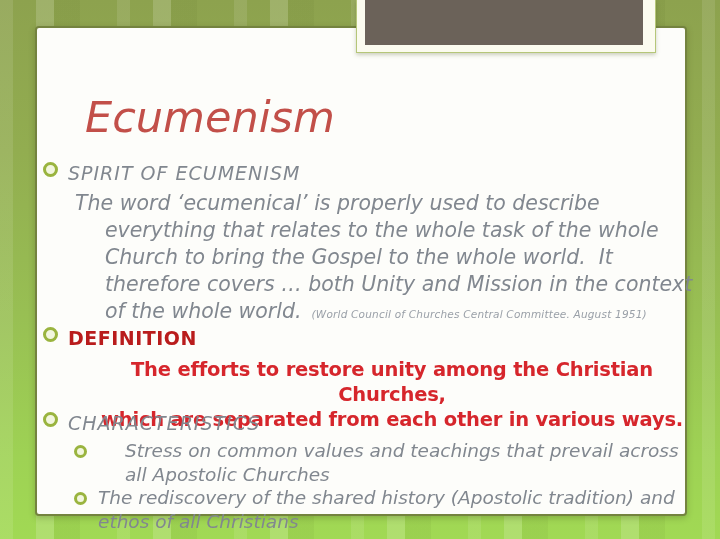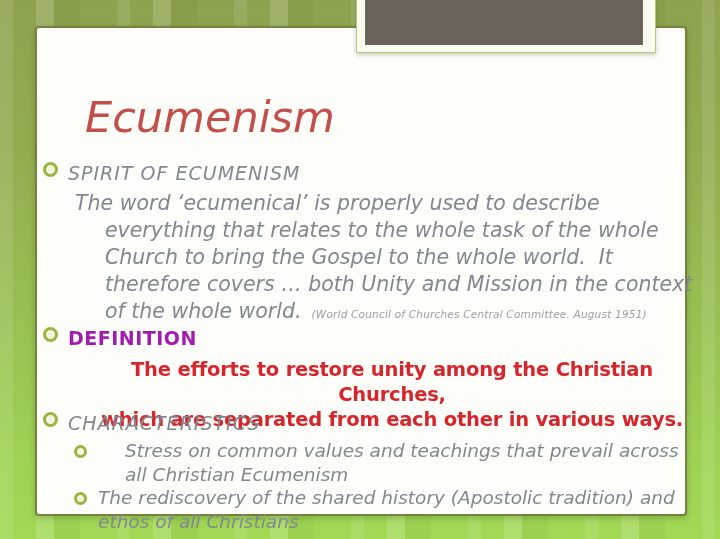--- a/index.html
+++ b/index.html
@@ -21,21 +21,21 @@
     background:#fbfbef;border:1px solid #b5c678;border-top:none;box-sizing:border-box;
     box-shadow:0 2px 4px rgba(60,70,20,0.25);}
   .top-box{position:absolute;left:8px;top:0px;width:278px;height:45px;background:#6b6259;}
   .title{position:absolute;left:48px;top:64px;font-size:43px;font-style:italic;
     color:#c24f49;letter-spacing:0px;}
   .h-row{position:absolute;display:flex;gap:10px;}
   .ring{width:9px;height:9px;border:3px solid #9ab43f;border-radius:50%;
     background:#f2f6de;flex:0 0 auto;}
   .ring.small{width:7px;height:7px;border-width:3px;}
   .h-label{font-size:19px;font-style:italic;color:#81878f;letter-spacing:1px;}
-  .h-label.red{font-style:normal;font-weight:bold;color:#a21caf;letter-spacing:0.5px;font-size:19px;}
+  .h-label.red{font-style:normal;font-weight:bold;color:#b91c1c;letter-spacing:0.5px;font-size:19px;}
   .quote{position:absolute;left:38px;top:162px;font-size:20.5px;font-style:italic;
     color:#81878f;line-height:27px;white-space:nowrap;}
   .q-line.indent{margin-left:30px;}
   .citation{font-size:10.5px;color:#9aa0a8;margin-left:10px;letter-spacing:0.2px;}
   .def-lines{position:absolute;left:40px;top:329px;width:630px;text-align:center;
     font-weight:bold;font-size:19.5px;line-height:25px;color:#d6262c;letter-spacing:-0.2px;}
   .sub-item{position:absolute;display:flex;gap:11px;align-items:flex-start;}
   .sub-item .ring{margin-top:6px;}
   .sub-text{font-size:18.5px;font-style:italic;color:#81878f;line-height:23.5px;white-space:nowrap;}
 </style>
@@ -76,21 +76,21 @@
 
     <div class="h-row" style="left:6px;top:384px;">
       <span class="ring"></span>
       <span class="h-label">CHARACTERISTICS</span>
     </div>
 
     <div class="sub-item" style="left:37px;top:411px;gap:38px;">
       <span class="ring small"></span>
       <div class="sub-text">
         <div>Stress on common values and teachings that prevail across</div>
-        <div>all Christian Ecumenism</div>
+        <div>all Apostolic Churches</div>
       </div>
     </div>
 
     <div class="sub-item" style="left:37px;top:458px;">
       <span class="ring small"></span>
       <div class="sub-text">
         <div>The rediscovery of the shared history (Apostolic tradition) and</div>
         <div>ethos of all Christians</div>
       </div>
     </div>

